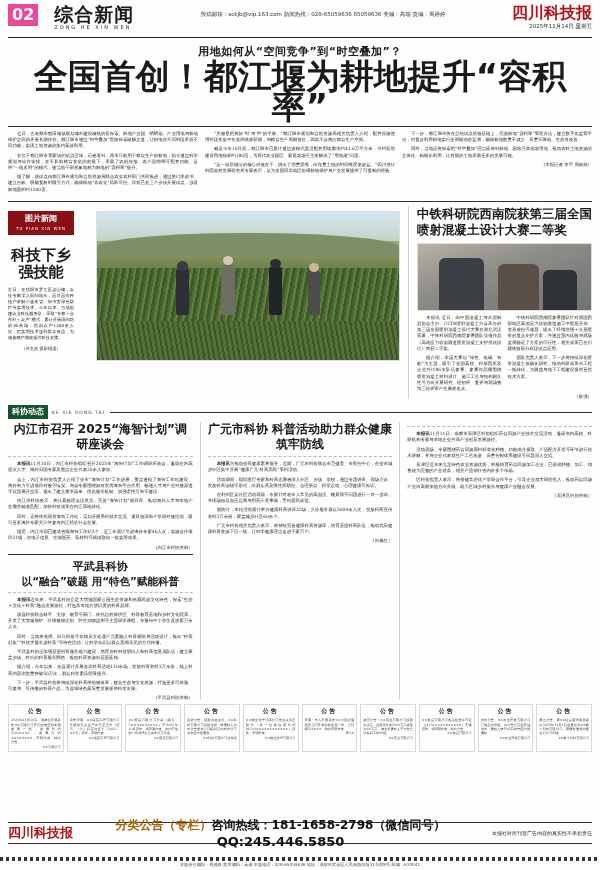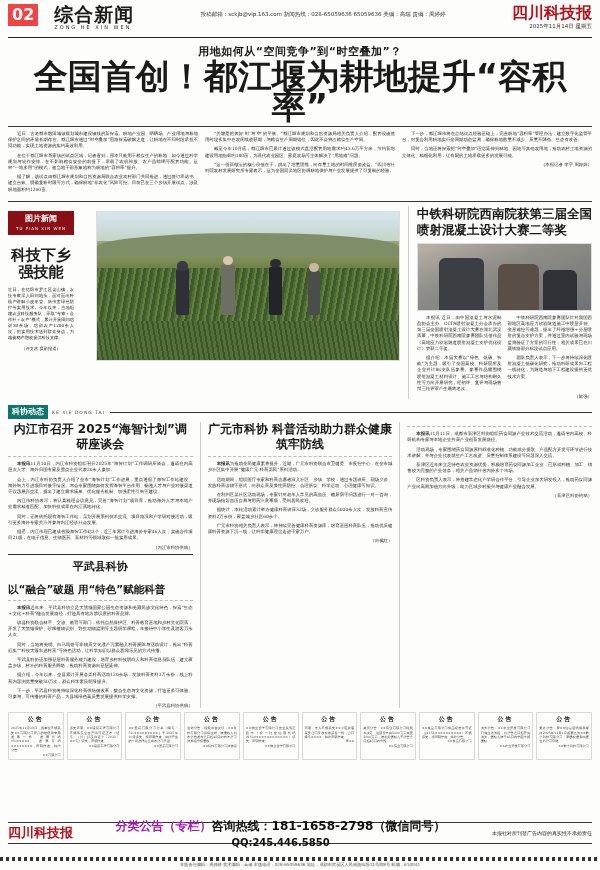--- a/index.html
+++ b/index.html
@@ -10,21 +10,21 @@
     font-family:"DejaVu Sans","Liberation Sans",sans-serif;
     color:#1a1a1a;
     overflow:hidden;
     position:relative;
   }
   .page { width:600px; height:870px; position:relative; padding:4px 8px 0 8px; }
 
   
   .masthead { display:flex; align-items:flex-start; height:34px; border-bottom:1px solid #222; padding-bottom:2px; }
   .pagenum-box {
-    background:#ef4444; color:#fff; font-size:16px; font-weight:bold;
+    background:#ec4899; color:#fff; font-size:16px; font-weight:bold;
     padding:2px 4px; line-height:1; height:22px; display:flex; align-items:center;
   }
   .section-name { margin-left:16px; }
   .section-name .cn { font-size:19px; font-weight:bold; letter-spacing:1px; line-height:20px; }
   .section-name .py { font-size:5px; letter-spacing:2px; color:#333; }
   .masthead-mid { flex:1; text-align:center; font-size:5.5px; color:#333; line-height:9px; padding-top:6px; }
   .masthead-right { text-align:right; }
   .paper-logo { color:#b3111b; font-size:16px; font-weight:bold; letter-spacing:0px; line-height:18px; }
   .paper-meta { font-size:5.5px; color:#333; line-height:8px; }
 
@@ -83,45 +83,45 @@
     height:68px; margin-top:5px; border:1px solid #ddd;
     background:linear-gradient(160deg,#b9b2a6,#8e8d88 40%,#6e7273 100%);
     position:relative; overflow:hidden;
   }
   .photo-small .figA { position:absolute; left:12%; bottom:0; width:26%; height:78%; background:#3b3f44; border-radius:6px 6px 0 0; }
   .photo-small .figB { position:absolute; left:46%; bottom:0; width:24%; height:70%; background:#5a4f47; border-radius:6px 6px 0 0; }
   .photo-small .figC { position:absolute; left:72%; bottom:0; width:20%; height:60%; background:#2e3136; border-radius:6px 6px 0 0; }
 
   
   .band { display:flex; align-items:center; margin-top:6px; }
-  .band-badge { background:#0f766e; color:#fff; font-size:8px; font-weight:bold; padding:2px 4px; line-height:10px; }
+  .band-badge { background:#14532d; color:#fff; font-size:8px; font-weight:bold; padding:2px 4px; line-height:10px; }
   .band-py { font-size:4.5px; color:#444; margin-left:4px; letter-spacing:1px; }
   .band-line { flex:1; border-top:1px solid #333; margin-left:5px; }
 
   .sub-head { font-size:12px; font-weight:bold; text-align:center; line-height:15px; }
   .sub-head.small { font-size:11px; }
-  .sub-head2 { font-size:10.5px; font-weight:bold; line-height:13px; margin-top:9px; }
+  .sub-head2 { font-size:10.5px; font-weight:bold; text-align:center; line-height:13px; margin-top:1px; }
   .lead { font-size:4.4px; font-weight:bold; }
 
   .hr-d { border-top:1px dashed #bbb; margin:4px 0; }
   .hr-s { border-top:1px solid #333; margin:4px 0; }
 
   
   .notices { display:flex; gap:3px; margin-top:4px; }
   .notice { flex:1; border:1px solid #d8d8d8; padding:2px; }
   .notice h4 { font-size:6px; text-align:center; margin:0 0 2px 0; letter-spacing:2px; }
   .notice .nbody { font-size:3.2px; line-height:4.4px; color:#3a3a3a; text-align:justify; font-family:"DejaVu Serif",serif; }
   .notice .nsig { font-size:3.2px; text-align:right; color:#444; }
 
   
   .adbar { position:absolute; left:8px; right:8px; bottom:26px; height:22px; display:flex; align-items:center; border-top:1px solid #333; border-bottom:1px solid #333; }
   .adbar .logo2 { color:#b3111b; font-size:13px; font-weight:bold; white-space:nowrap; }
   .adbar .adtext { flex:1; text-align:center; font-size:12px; font-weight:bold; color:#111; }
-  .adbar .adtext .red { color:#a21caf; }
-  .adbar .qq { font-size:10px; font-weight:bold; }
+  .adbar .adtext .red { color:#a16207; }
+  .adbar .qq { font-size:13px; font-weight:bold; }
   .adbar .right-note { font-size:5px; text-align:right; line-height:7px; color:#222; margin-left:4px; }
   .footer { position:absolute; left:0; bottom:0; width:100%; text-align:center; font-size:4.2px; color:#555; padding-bottom:3px; }
   .blackstrip { position:absolute; left:0; bottom:9px; width:100%; height:4px;
     background:repeating-linear-gradient(90deg,#111 0 3px,#fff 3px 6px); opacity:.85; }
 </style>
 </head>
 <body>
 
 <div class="page">
 

